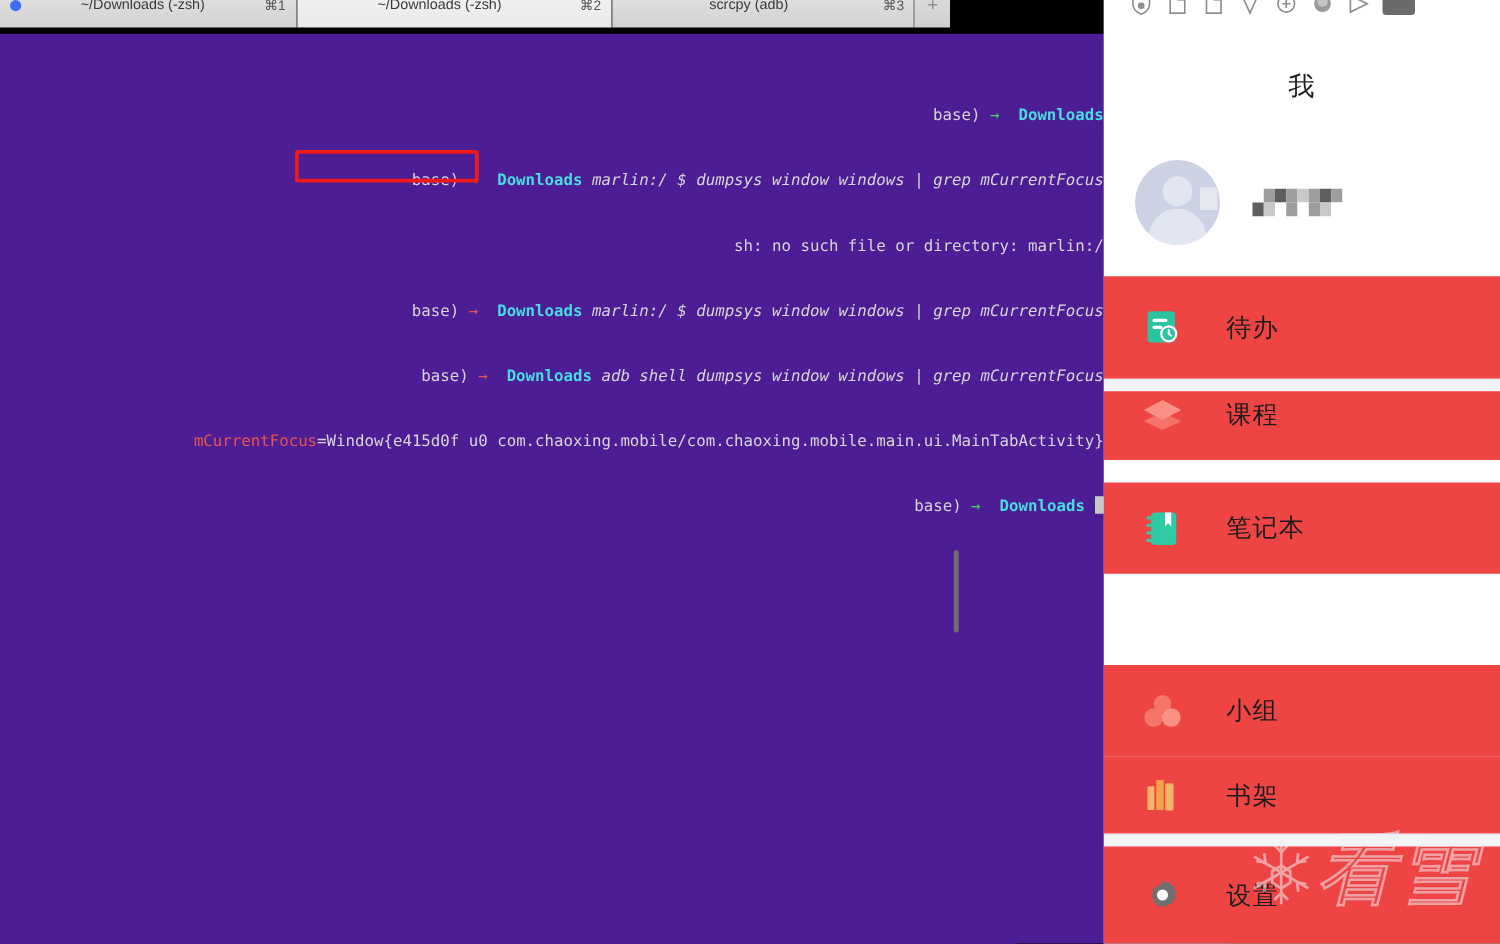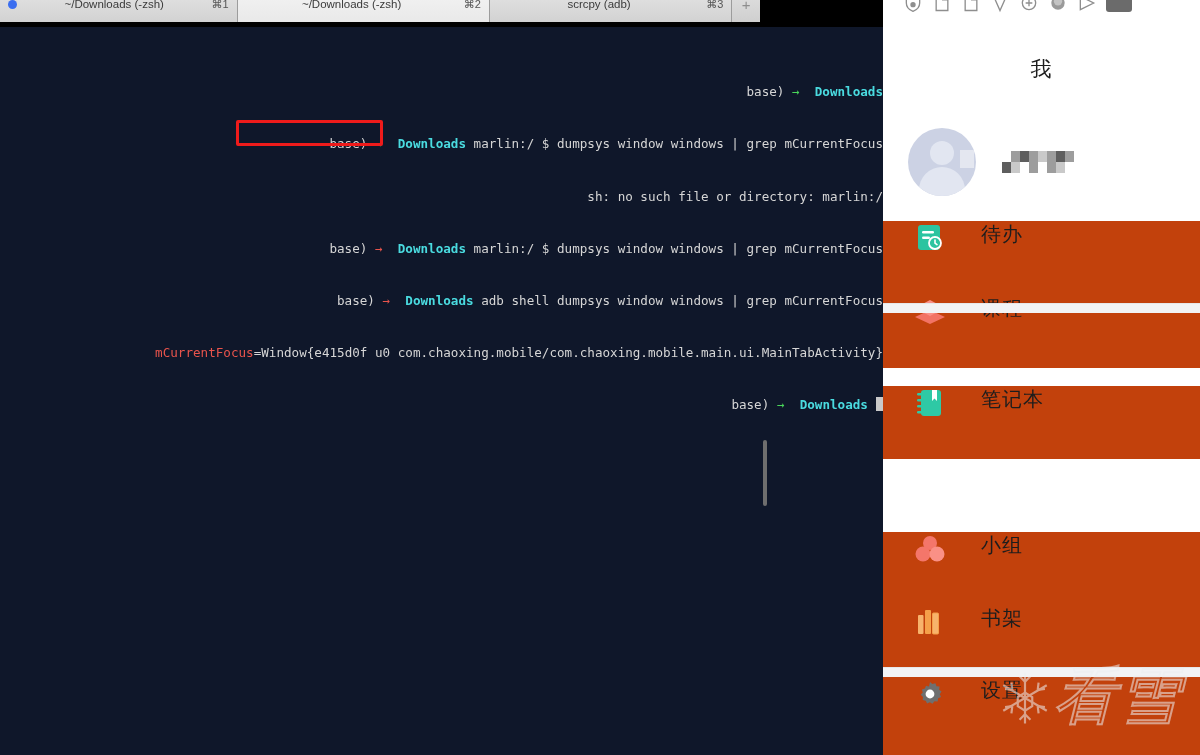--- a/index.html
+++ b/index.html
@@ -10,21 +10,21 @@
     background: #000;
     font-family: "Liberation Sans", sans-serif;
   }
 
   #root { position: relative; width: 1200px; height: 755px; }
 
   
   .terminal {
     position: absolute; left: 0; top: 0;
     width: 985px; height: 755px;
-    background: #0f172a;
+    background: #4c1d95;
     overflow: hidden;
   }
 
   
   .tabbar {
     position: absolute; left: 0; top: 0;
     width: 883px; height: 27px;
     background: #000;
     overflow: hidden;
   }
@@ -73,21 +73,21 @@
     font-size: 12.6px;
     line-height: 17.4px;
     color: #d8d8d8;
     white-space: pre;
   }
   .ln { height: 17.4px; text-align: right; }
   .c-base   { color: #d6d6d6; }
   .c-agreen { color: #49d65a; }
   .c-ared   { color: #e9544c; }
   .c-dir    { color: #4adbe0; font-weight: bold; }
-  .c-cmd    { color: #d6d6d6; }
+  .c-cmd    { color: #d6d6d6; font-style: italic; }
   .c-err    { color: #d6d6d6; }
   .c-focus  { color: #e9544c; margin-left: 44px; }
   .c-win    { color: #d6d6d6; }
   .cursor {
     display: inline-block;
     width: 7.5px; height: 14px;
     background: #c9c9c9;
     vertical-align: -2px;
   }
 
@@ -187,22 +187,22 @@
     grid-template-rows: repeat(2, 11px);
     gap: 0;
   }
   .username-mosaic i { display: block; }
 
   .gap { width: 317px; background: #f2f3f5; }
   .gap-line-top { border-top: 1px solid #e6e7e9; }
 
   .menu-item {
     width: 317px;
-    display: flex; align-items: flex-start;
-    background: #c2410c;
+    display: flex; align-items: center;
+    background: #ef4444;
     padding-left: 30px;
     position: relative;
   }
   .mi-icon {
     width: 34px; height: 34px; flex: none;
     display: flex; align-items: center; justify-content: center;
   }
   .mi-icon svg { display: block; }
   .mi-label {
     margin-left: 34px;

